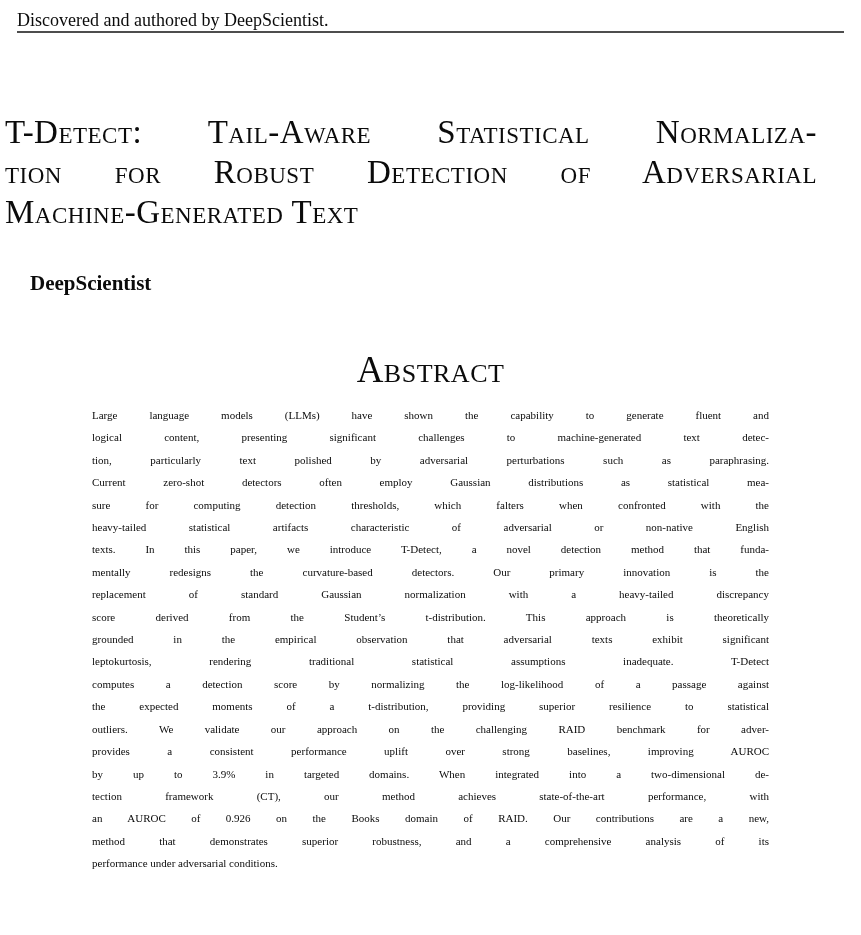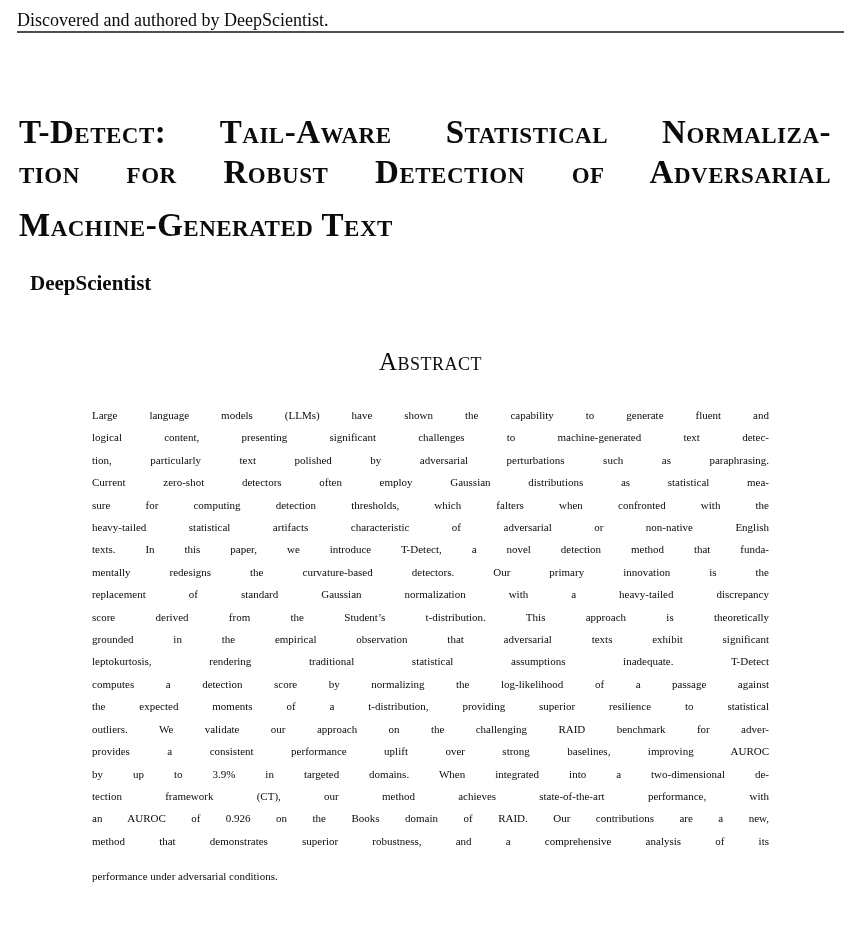--- a/index.html
+++ b/index.html
@@ -25,52 +25,51 @@
   .header-rule {
     position: absolute;
     left: 17px;
     top: 31px;
     width: 827px;
     height: 2px;
     background: #4d4d4d;
   }
   .paper-title {
     position: absolute;
-    left: 19px;
+    left: 5px;
     top: 112px;
     width: 812px;
     font-size: 33px;
     line-height: 40px;
-    font-weight: bold;
+    font-weight: normal;
     font-variant: small-caps;
     letter-spacing: 0.5px;
   }
   .jline {
     text-align: justify;
     text-align-last: justify;
   }
   .jline-last {
     text-align-last: left;
-    margin-top: 13px;
   }
   .author-name {
     position: absolute;
     left: 30px;
     top: 271px;
     font-size: 21px;
     font-weight: bold;
     white-space: nowrap;
   }
   .abstract-heading {
     position: absolute;
     left: 92px;
     top: 348px;
     width: 677px;
     text-align: center;
-    font-size: 25px;
+    font-size: 37px;
     font-weight: normal;
     font-variant: small-caps;
     letter-spacing: 0.5px;
   }
   .abstract-body {
     position: absolute;
     left: 92px;
     top: 404px;
     width: 677px;
     font-size: 11px;

